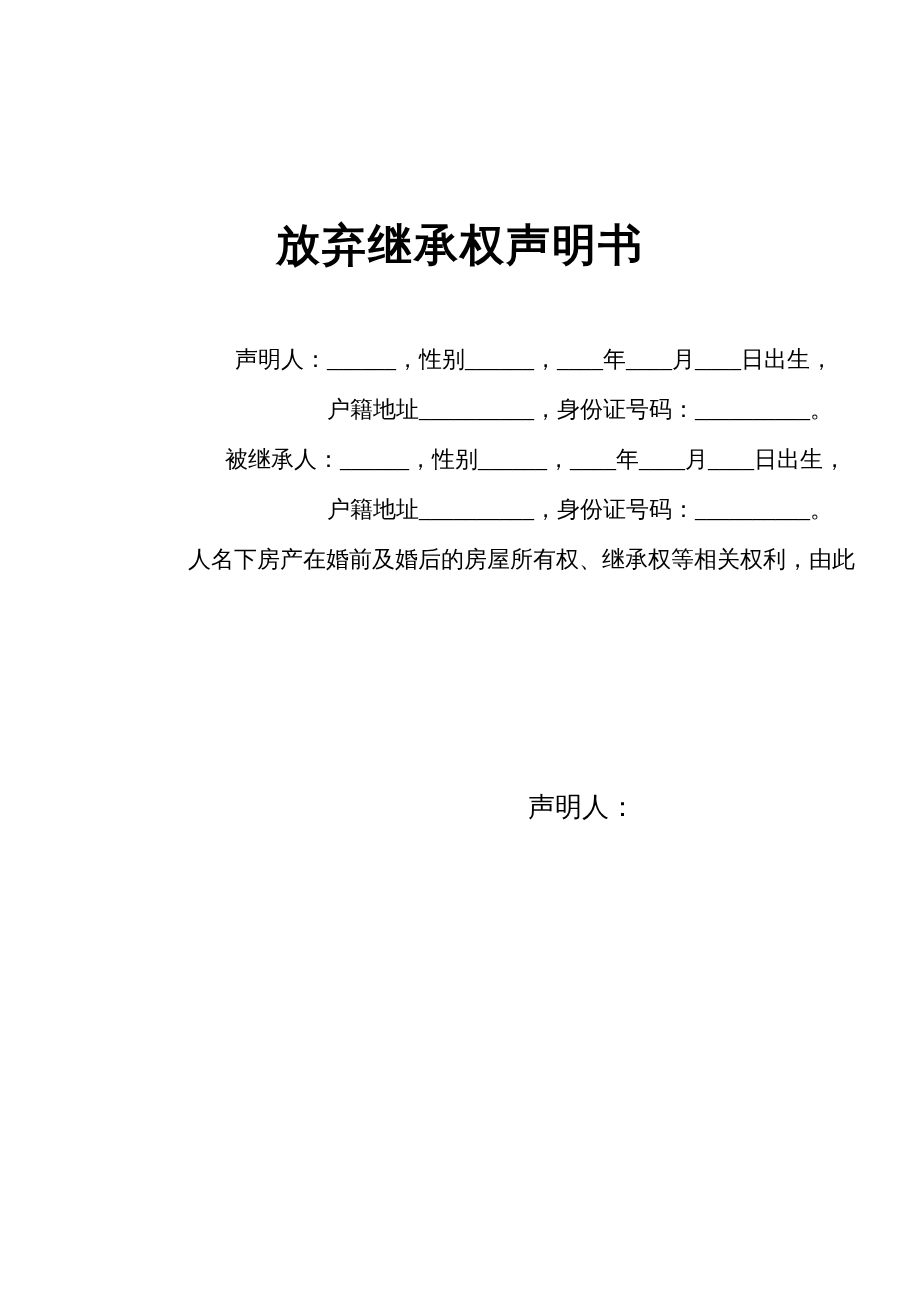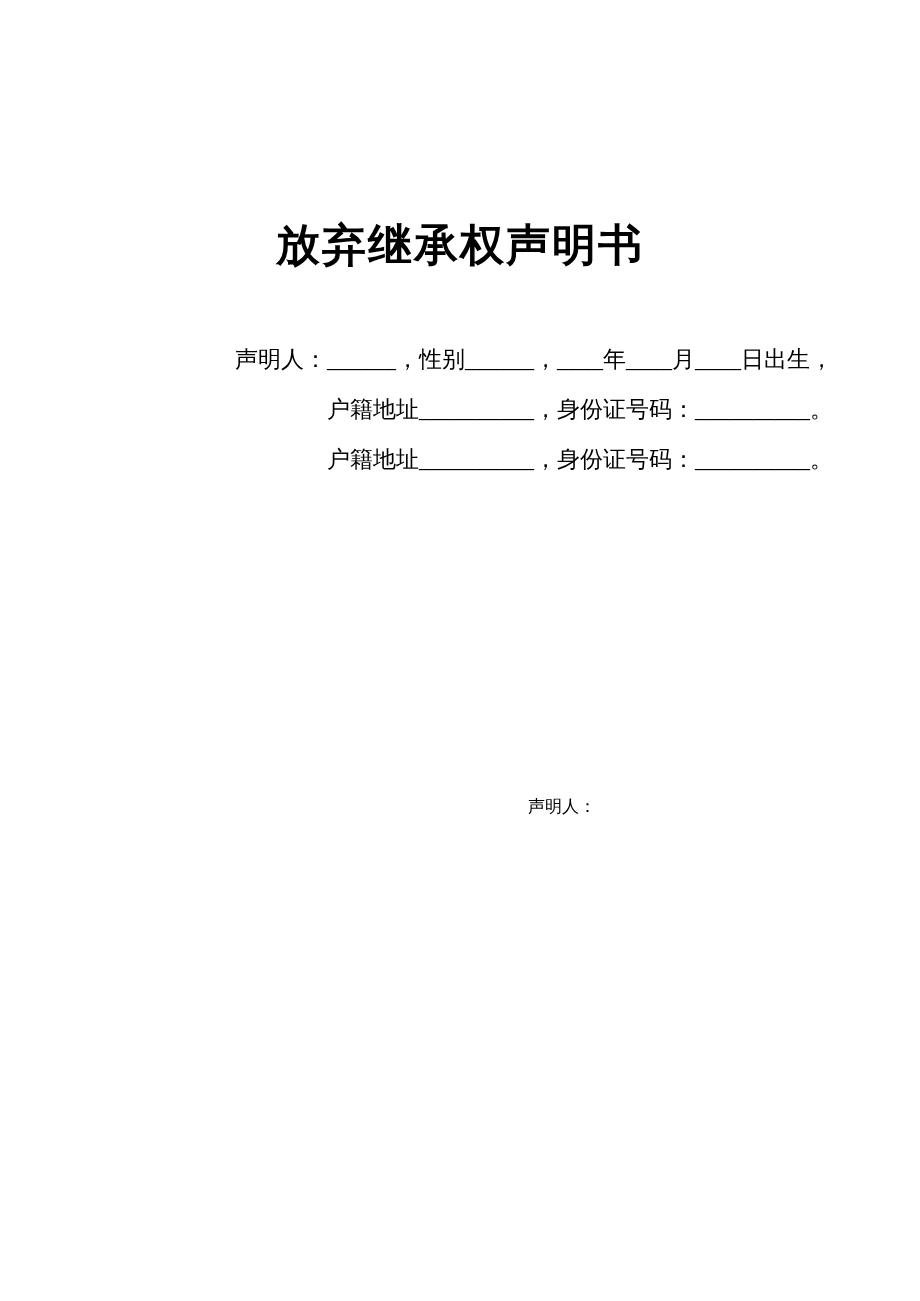--- a/index.html
+++ b/index.html
@@ -41,37 +41,39 @@
   .body-line {
     white-space: nowrap;
   }
   .indent {
     padding-left: 37px;
   }
   .signature-block {
     position: absolute;
     left: 528px;
     top: 782px;
-    font-size: 17px;
+    font-size: 27px;
     line-height: 50px;
   }
   .sig-line {
     white-space: nowrap;
   }
 </style>
 </head>
 <body>
 
 <div class="page">
 
   <div class="doc-title">放弃继承权声明书</div>
 
   <div class="body-text">
     <div class="body-line indent">声明人：______，性别______，____年____月____日出生，</div>
     <div class="body-line">户籍地址__________，身份证号码：__________。</div>
+    <div class="body-line indent">被继承人：______，性别______，____年____月____日出生，</div>
     <div class="body-line">户籍地址__________，身份证号码：__________。</div>
+    <div class="body-line">人名下房产在婚前及婚后的房屋所有权、继承权等相关权利，由此</div>
   </div>
 
   <div class="signature-block">
     <div class="sig-line">声明人：</div>
   </div>
 
 </div>
 
 </body></html>

